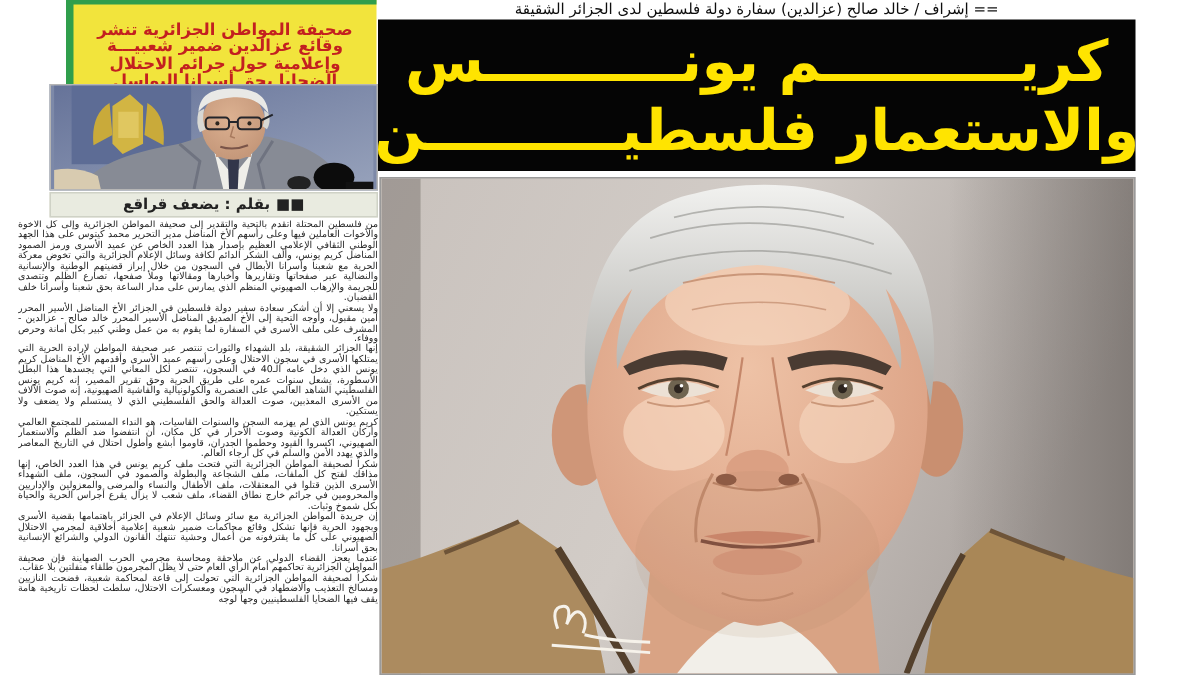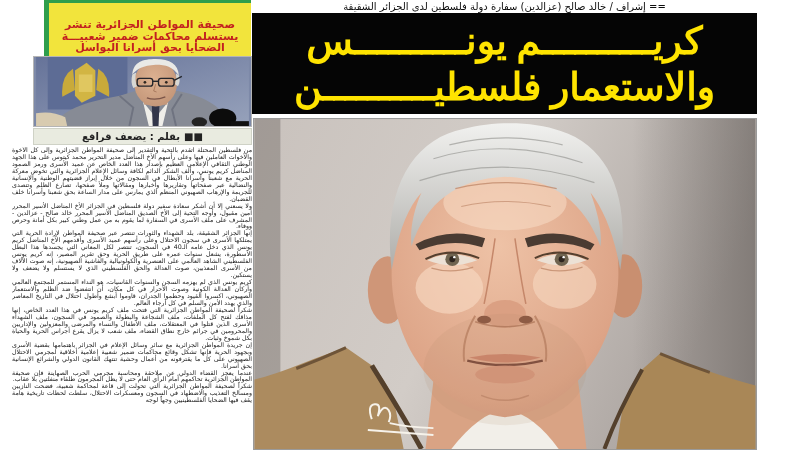--- a/index.html
+++ b/index.html
@@ -45,34 +45,35 @@
     direction:rtl;font-size:10px;font-weight:normal;color:#0d0d0d;
     white-space:nowrap;
   }
   .headline-box{
     position:absolute;left:252px;top:13px;width:505px;height:101px;
     background:#050505;
     display:flex;flex-direction:column;align-items:center;justify-content:center;
   }
   .headline-line{
     direction:rtl;color:#ffe400;font-weight:bold;
-    font-size:38px;line-height:46px;text-align:left;white-space:nowrap;font-family:Liberation Serif, serif;
+    font-size:38px;line-height:46px;text-align:left;white-space:nowrap;
   }
   .portrait{
     position:absolute;left:253px;top:118px;width:504px;height:332px;
     border:1px solid #9a9a9a;box-sizing:border-box;background:#c3bcb7;
   }
   .portrait svg{display:block;width:100%;height:100%;}
 </style>
 </head>
 <body>
 
 <div class="slogan-box">
   <div class="slogan-line">صحيفة المواطن الجزائرية تنشر</div>
-  <div class="slogan-line">يستسلم محاكمات ضمير شعبيـــة</div>
+  <div class="slogan-line">وقائع عزالدين ضمير شعبيـــة</div>
+  <div class="slogan-line">وإعلامية حول جرائم الاحتلال</div>
   <div class="slogan-line">الضحايا بحق أسرانا البواسل</div>
 </div>
 
 <div class="press-photo">
   <svg viewBox="0 0 219 71">
     <defs>
       <linearGradient id="pbg" x1="0" y1="0" x2="1" y2="1">
         <stop offset="0" stop-color="#667399"></stop>
           <stop offset="1" stop-color="#97a2bb"></stop>
       </linearGradient>

